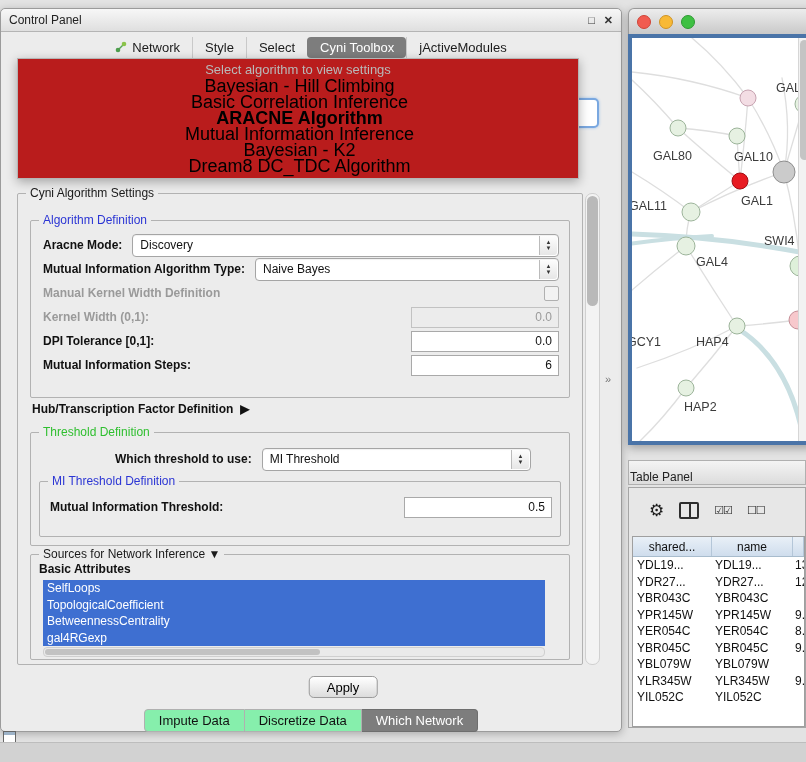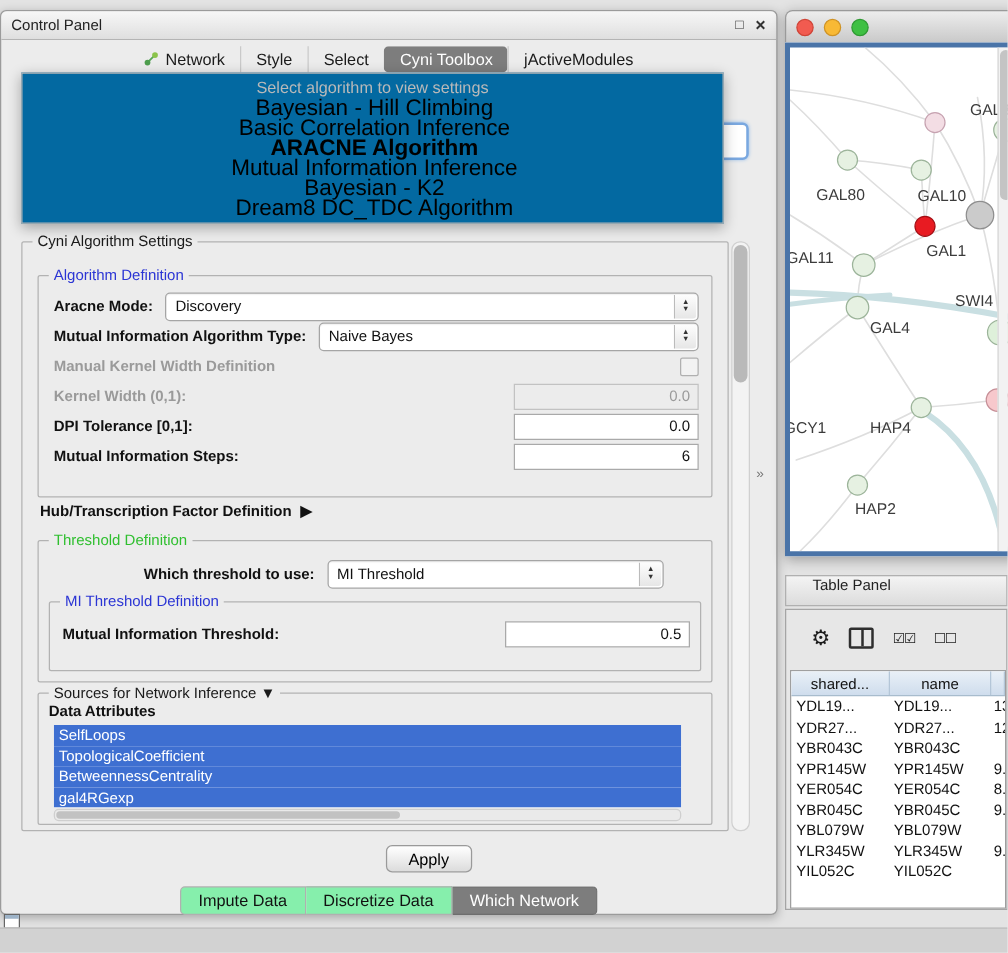--- a/index.html
+++ b/index.html
@@ -16,21 +16,21 @@
   .winbtn{font-size:11px;color:#333;}
   .winbtn.close{font-weight:bold;}
   .cp-tabs{display:flex;justify-content:center;align-items:center;height:30px;}
   .cp-tab{display:flex;align-items:center;gap:5px;padding:3px 12px;font-size:13px;color:#1b1b1b;
     border-left:1px solid #c9c9c9;line-height:15px;}
   .cp-tab:first-child{border-left:none;}
   .cp-tab.active{background:var(--active-tab);color:#fff;border-radius:4px;border-left-color:transparent;}
   .net-ico{width:12px;height:12px;}
 
   
-  .popup{position:absolute;left:16px;top:49px;width:560px;background:#0369a1;border:1px solid #b5b5b5;
+  .popup{position:absolute;left:16px;top:49px;width:560px;background:#b91c1c;border:1px solid #b5b5b5;
     box-shadow:0 3px 10px rgba(0,0,0,.3);z-index:30;padding:2px 0 4px;}
   .popup .ph{color:#b9b9b9;text-align:center;font-size:13px;height:17px;line-height:17px;}
   .popup .item{font-size:18px;height:16px;line-height:16px;padding-left:3px;color:#000;white-space:nowrap;text-align:center;}
   .popup .item.sel{font-weight:bold;}
   .combo-frag{position:absolute;left:560px;top:89px;width:34px;height:26px;background:#fff;
     border:2px solid #7aa8e0;border-radius:5px;z-index:20;box-shadow:0 0 3px #9cc0ea;}
 
   
   .settings{position:absolute;left:16px;top:184px;width:564px;height:470px;
     border:1px solid #b2b2b2;border-radius:2px;}
@@ -94,22 +94,22 @@
   .tl.green{background:#3fc043;border:1px solid #2f9a33;}
   .nw-content{position:absolute;left:0;right:0;top:26px;bottom:0;border:4px solid var(--window-focus-blue);
     background:#fff;overflow:hidden;}
   .nw-content svg{position:absolute;left:0;top:0;}
   .nlabel{font-size:12.5px;fill:#3b3b3b;font-family:"Liberation Sans",sans-serif;}
   .nw-vscroll{position:absolute;right:0;top:0;bottom:0;width:11px;background:#f2f2f2;border-left:1px solid #d6d6d6;}
   .nw-vscroll .thumb{position:absolute;left:1px;right:1px;top:2px;height:120px;background:#c4c4c4;border-radius:5px;}
 
   
   .tp-titlebar{position:absolute;left:628px;top:460px;width:178px;height:25px;box-sizing:border-box;
-    background:linear-gradient(#f4f4f4,#dcdcdc);border:1px solid #b0b0b0;display:flex;align-items:flex-start;
-    padding-left:21px;font-size:12px;color:#222;}
+    background:linear-gradient(#f4f4f4,#dcdcdc);border:1px solid #b0b0b0;display:flex;align-items:flex-end;
+    padding-left:1px;font-size:12px;color:#222;}
   .tp{position:absolute;left:628px;top:487px;width:178px;height:241px;background:#e7e7e7;border:1px solid #a5a5a5;
     box-sizing:border-box;}
   .tp-toolbar{height:44px;display:flex;align-items:center;gap:15px;padding-left:20px;}
   .gear{font-size:17px;color:#1c1c1c;line-height:17px;}
   .cols-icon{width:16px;height:13px;border:2px solid #2e2e2e;border-radius:2px;position:relative;}
   .cols-icon::before{content:"";position:absolute;left:50%;top:0;bottom:0;width:2px;background:#2e2e2e;}
   .pair{font-size:11px;letter-spacing:-1px;color:#222;}
   .tp-table{position:absolute;left:3px;right:0;top:48px;bottom:0;background:#fff;border:1px solid #9f9f9f;overflow:hidden;}
   .thead{display:flex;height:19px;background:linear-gradient(#e9f0f7,#cfdded);border-bottom:1px solid #a8bccd;}
   .tcell{font-size:12px;padding:0 4px;white-space:nowrap;overflow:hidden;display:flex;align-items:center;}
@@ -230,21 +230,21 @@
             <div class="field">0.5</div>
           </div>
         </div>
       </div>
 
       <div class="group g-sources">
         <span class="legend">
           <span>Sources for Network Inference</span>
           <span>▼</span>
         </span>
-        <div class="da-label">Data Attributes</div>
+        <div class="da-label">Basic Attributes</div>
         <div class="listbox">
           <div class="litem">SelfLoops</div>
           <div class="litem">TopologicalCoefficient</div>
           <div class="litem">BetweennessCentrality</div>
           <div class="litem">gal4RGexp</div>
         </div>
         <div class="hscroll">
             <div class="thumb"></div>
           </div>
       </div>

